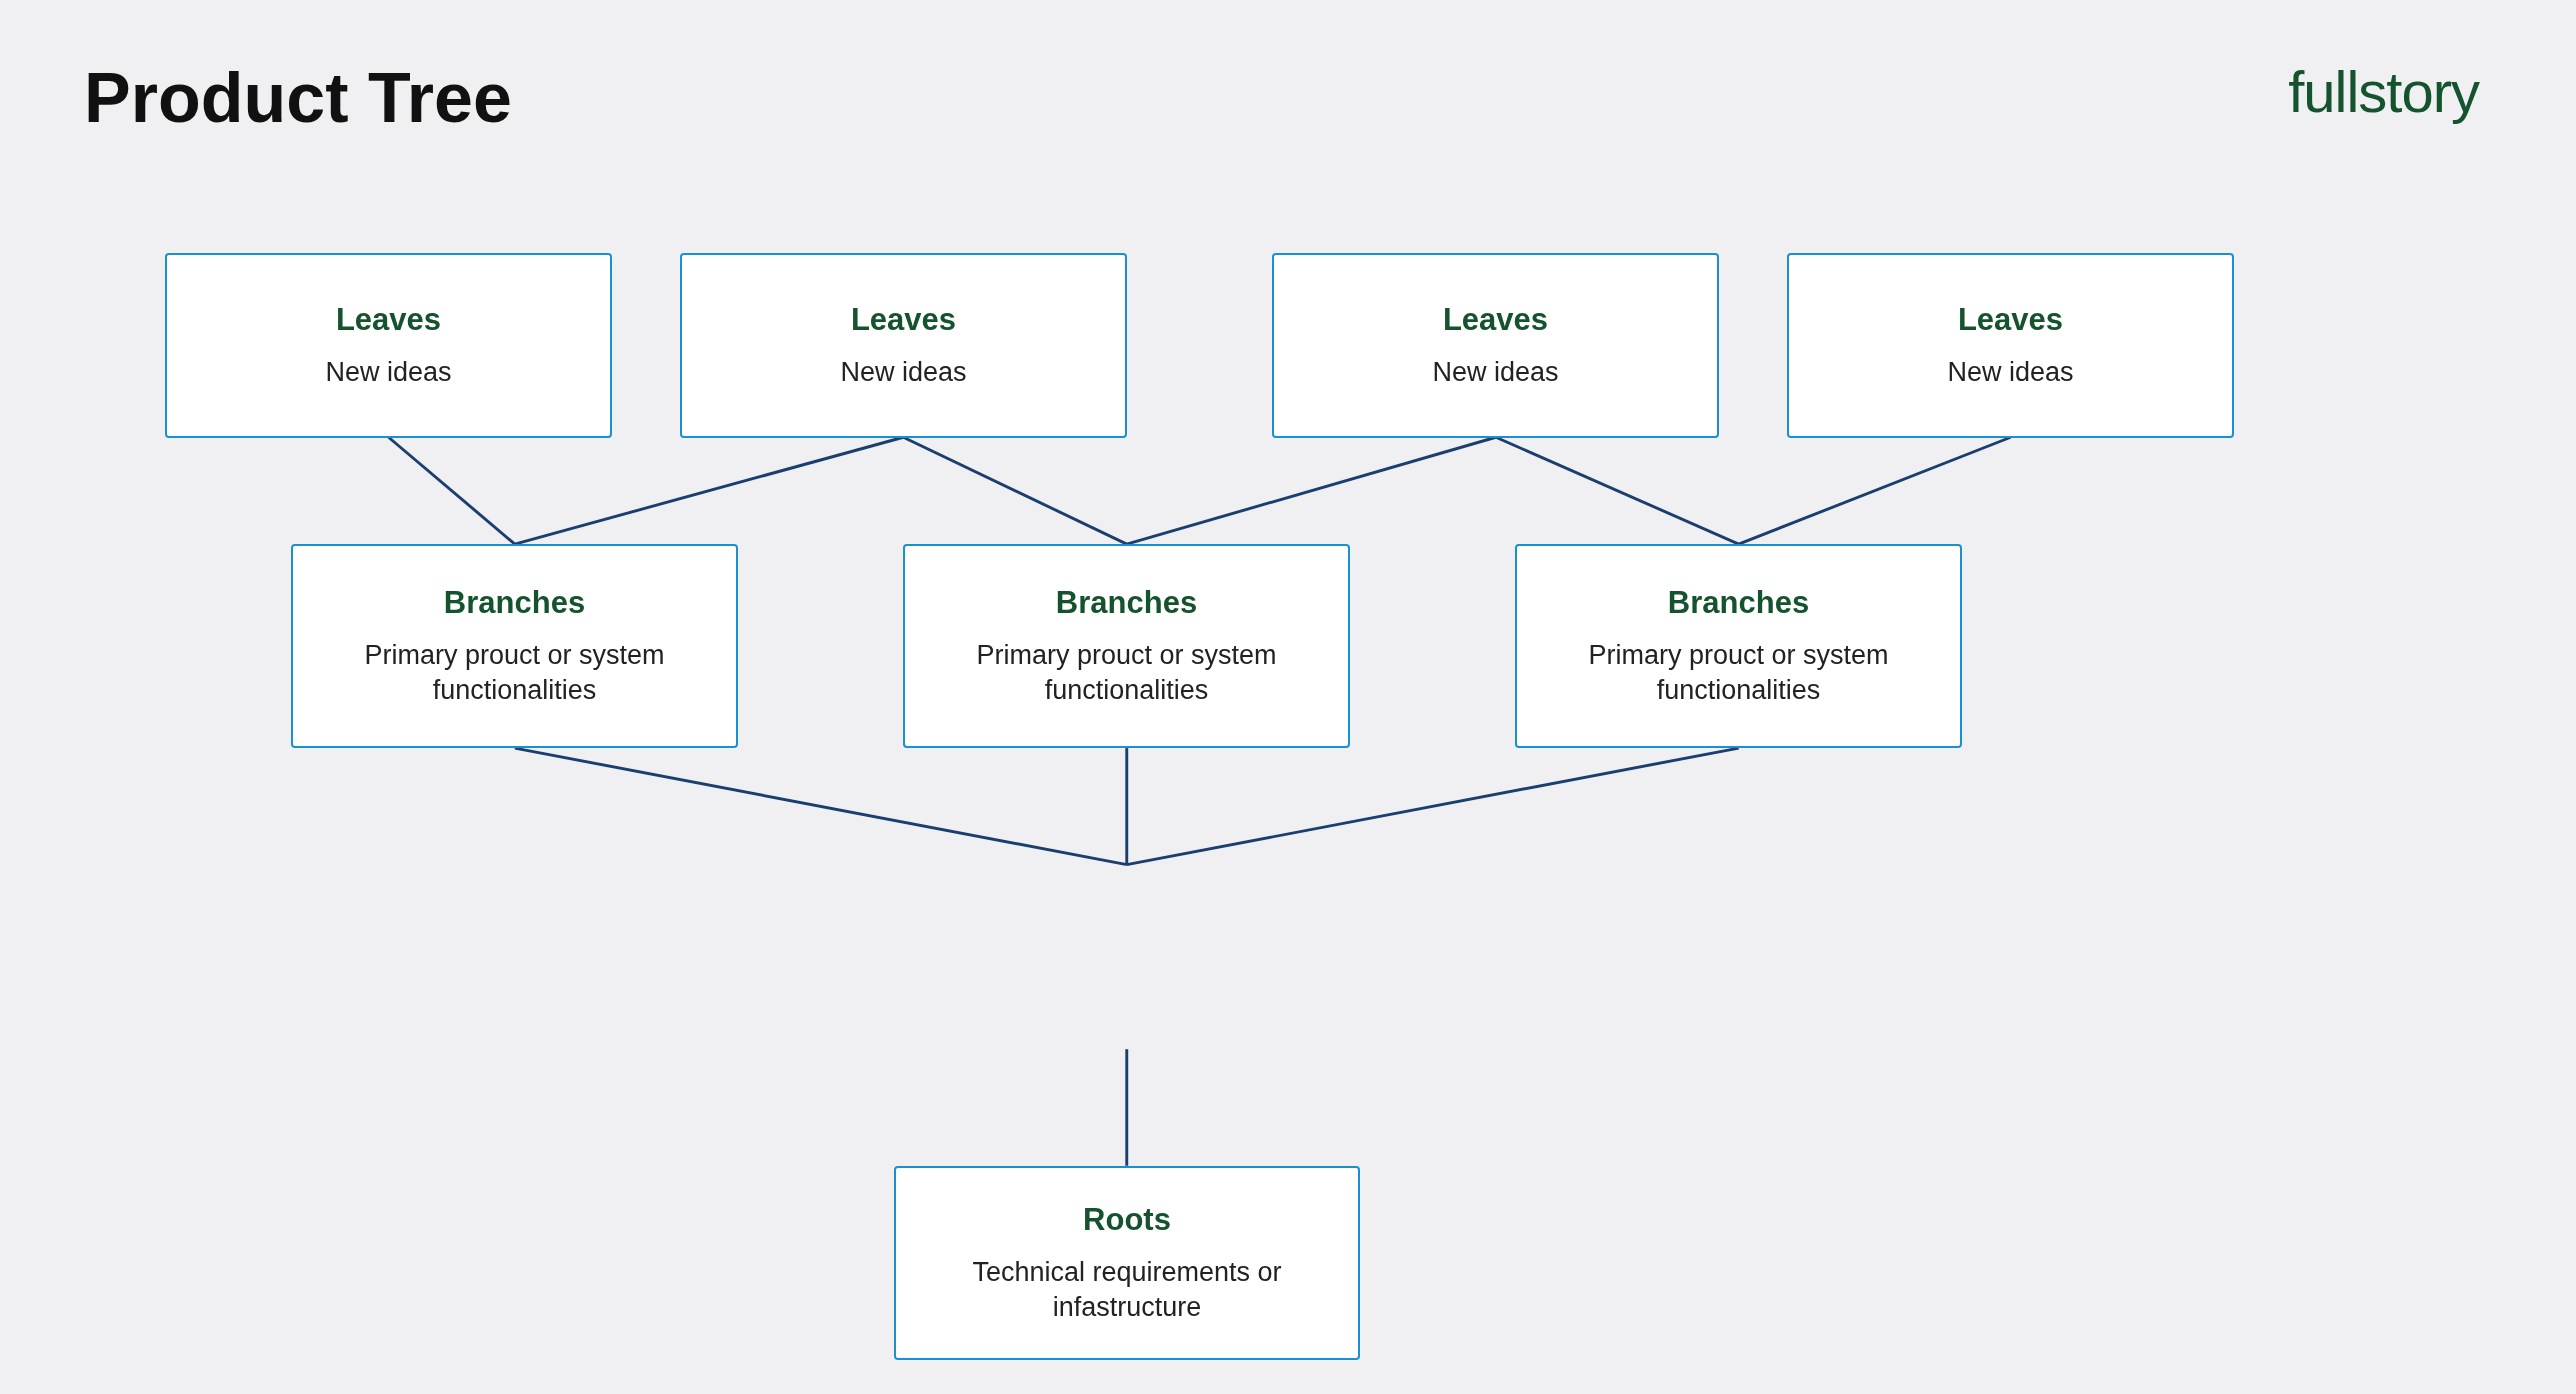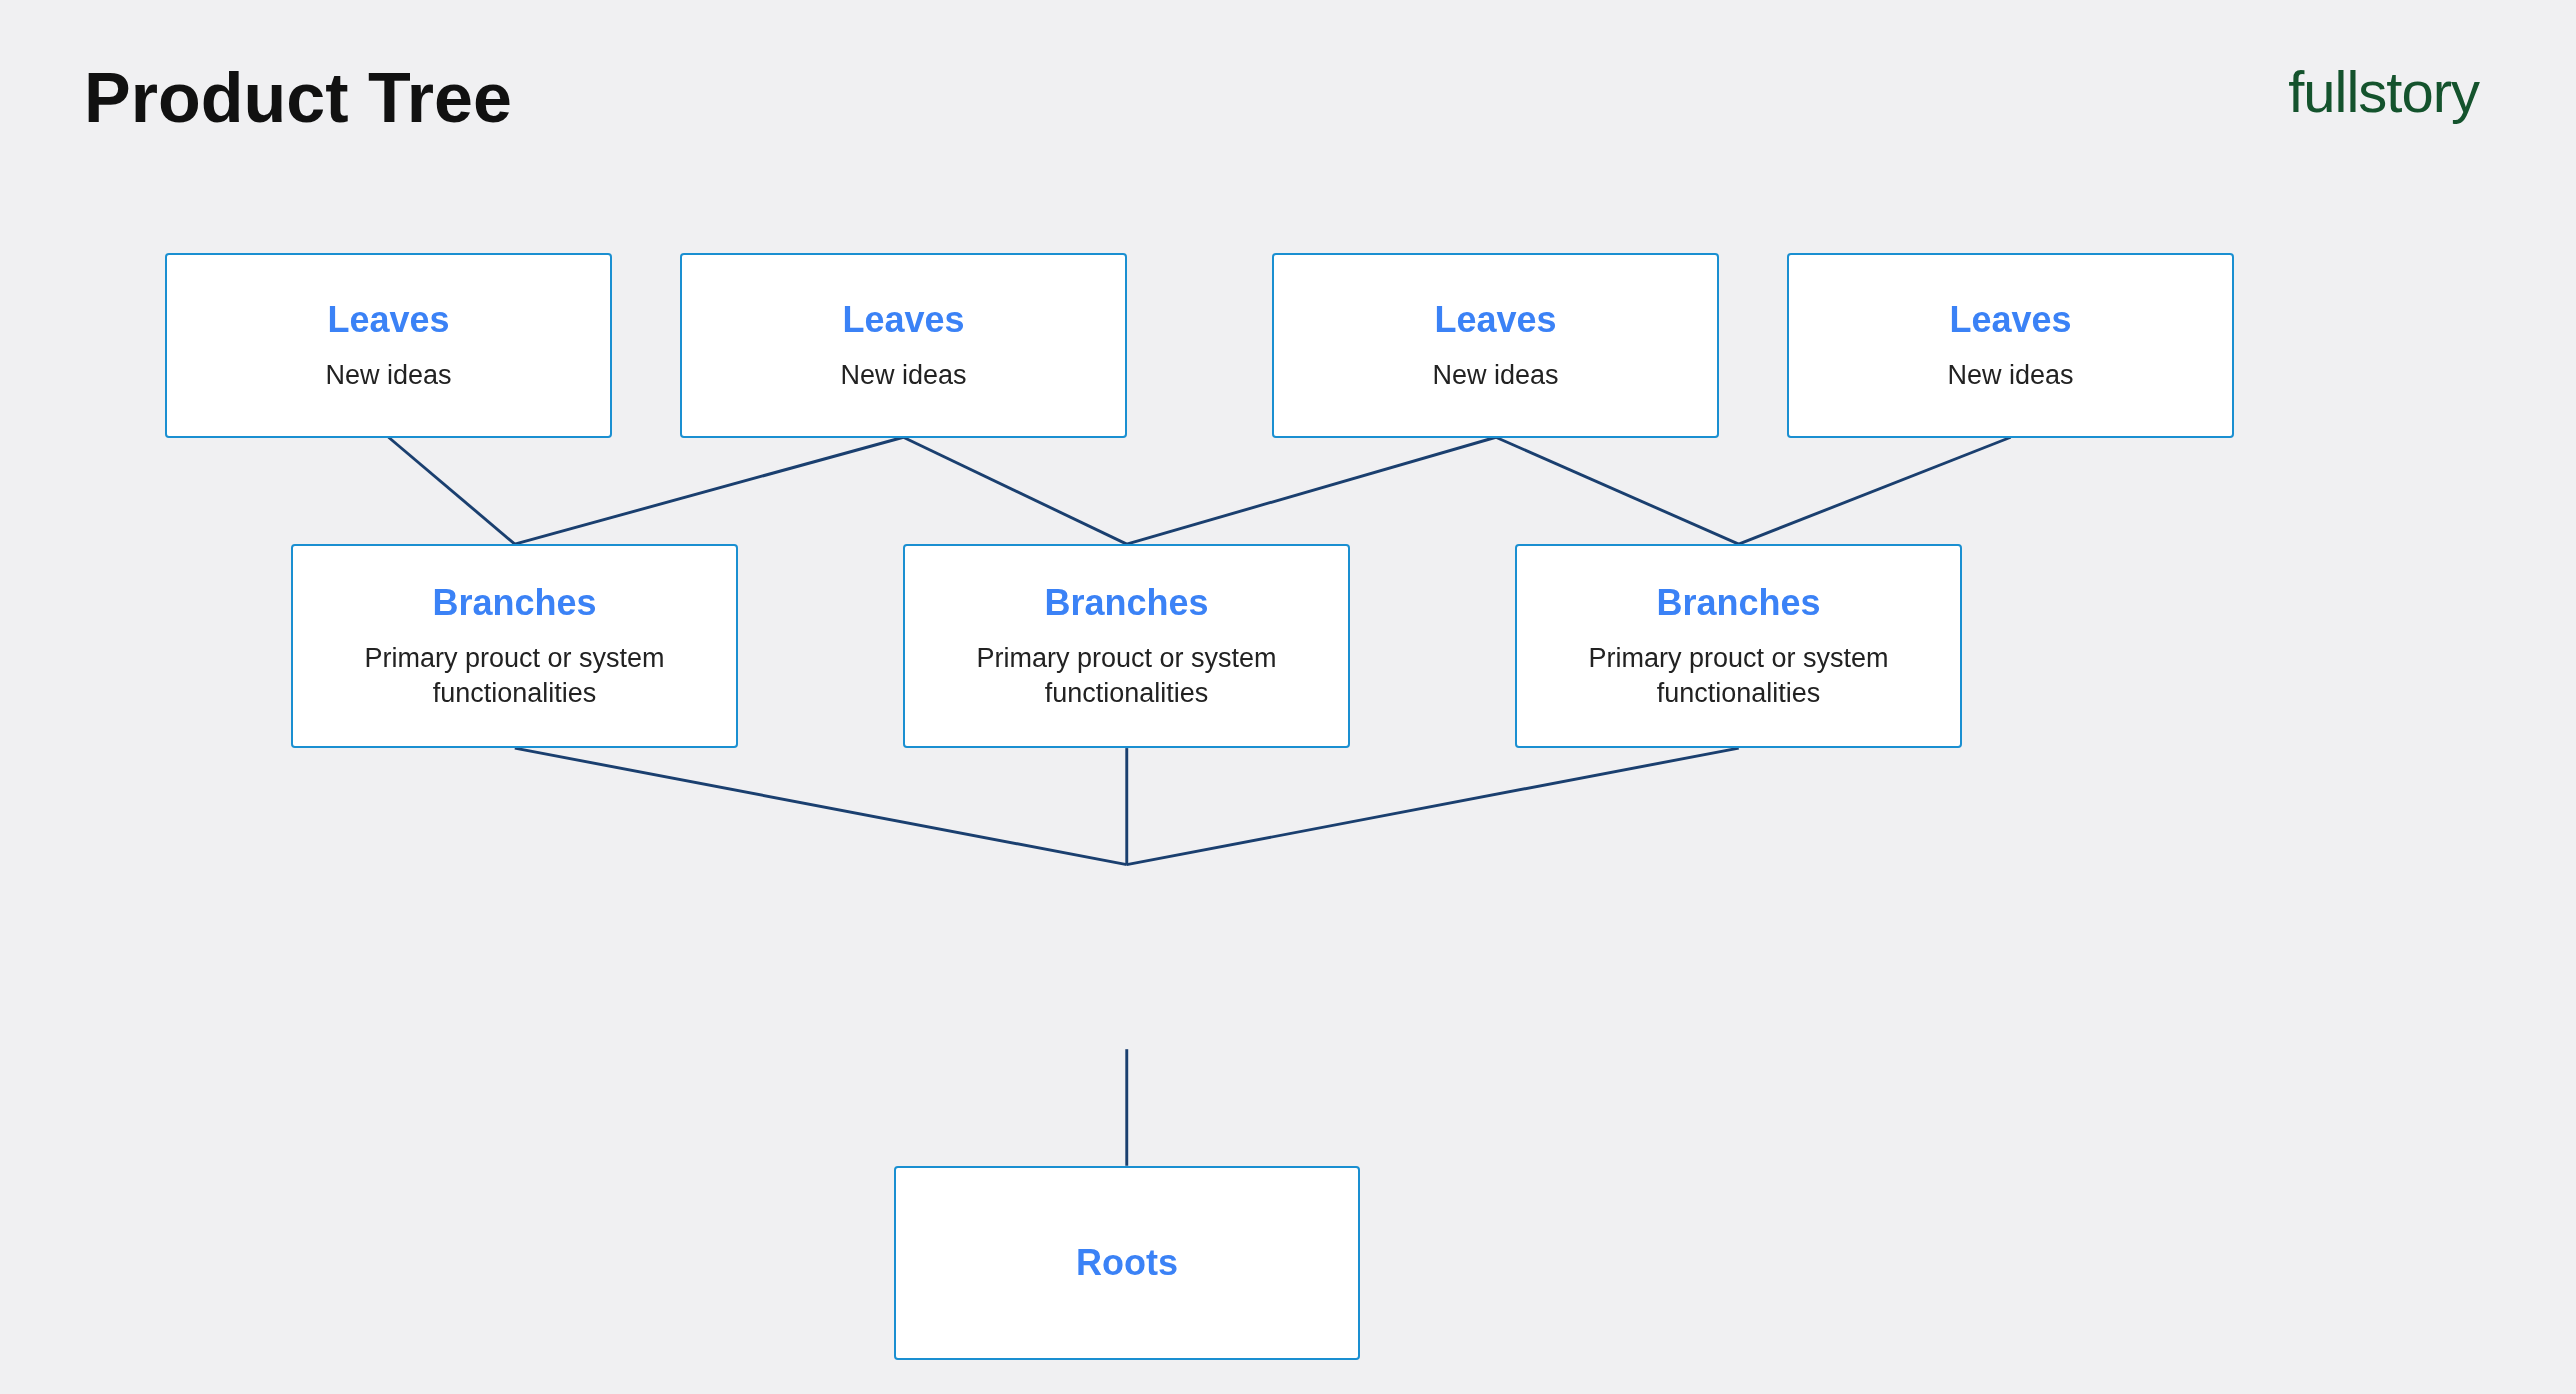--- a/index.html
+++ b/index.html
@@ -55,23 +55,23 @@
       border: 2.9px solid #1a8fd1;
       border-radius: 3.9px;
       display: flex;
       flex-direction: column;
       align-items: center;
       justify-content: center;
       text-align: center;
     }
 
     .node-box .node-title {
-      font-size: 36px;
+      font-size: 31px;
       font-weight: 700;
-      color: #3b82f6;
+      color: #14532d;
       line-height: 1.2;
     }
 
     .node-box .node-subtitle {
       font-size: 27px;
       font-weight: 400;
       color: #222;
       line-height: 1.3;
       margin-top: 17px;
     }
@@ -155,16 +155,17 @@
   </div>
 
   <div class="node-box branch3">
     <span class="node-title">Branches</span>
     <span class="node-subtitle">Primary prouct or system functionalities</span>
   </div>
 
 
   <div class="node-box roots">
     <span class="node-title">Roots</span>
+    <span class="node-subtitle">Technical requirements or infastructure</span>
   </div>
 
 </div>
 
 
 </body></html>

